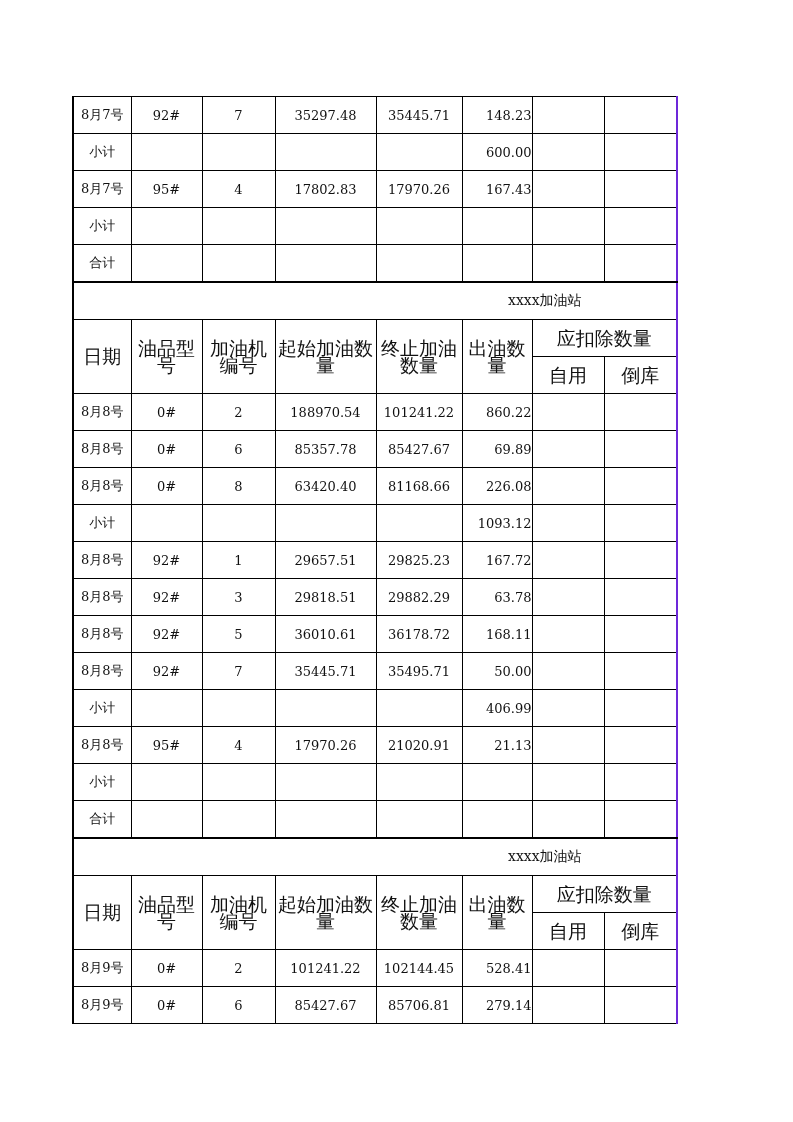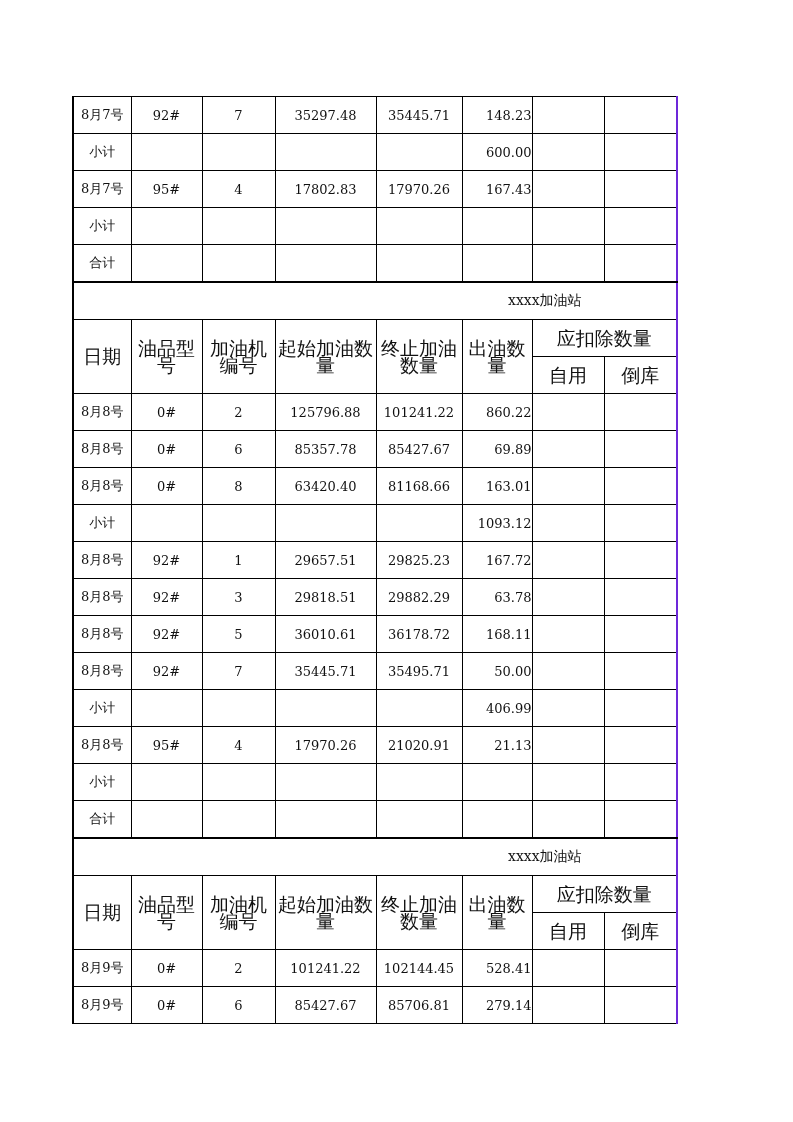--- a/index.html
+++ b/index.html
@@ -95,21 +95,21 @@
   </tr>
   <tr>
     <td class="hdr">自用</td>
     <td class="hdr rb">倒库</td>
   </tr>
 
   <tr>
     <td class="lb">8月8号</td>
     <td>0#</td>
     <td>2</td>
-    <td>125796.88</td>
+    <td>188970.54</td>
     <td>101241.22</td>
     <td class="l">860.22</td>
     <td></td>
         <td class="rb"></td>
   </tr>
   <tr>
     <td class="lb">8月8号</td>
     <td>0#</td>
     <td>6</td>
     <td>85357.78</td>
@@ -117,21 +117,21 @@
     <td class="l" style="padding-left:25px">69.89</td>
     <td></td>
         <td class="rb"></td>
   </tr>
   <tr>
     <td class="lb">8月8号</td>
     <td>0#</td>
     <td>8</td>
     <td>63420.40</td>
     <td>81168.66</td>
-    <td class="l">163.01</td>
+    <td class="l">226.08</td>
     <td></td>
         <td class="rb"></td>
   </tr>
   <tr>
     <td class="lb">小计</td>
     <td></td>
         <td></td>
         <td></td>
         <td></td>
     <td class="l" style="padding-left:10px">1093.12</td>

